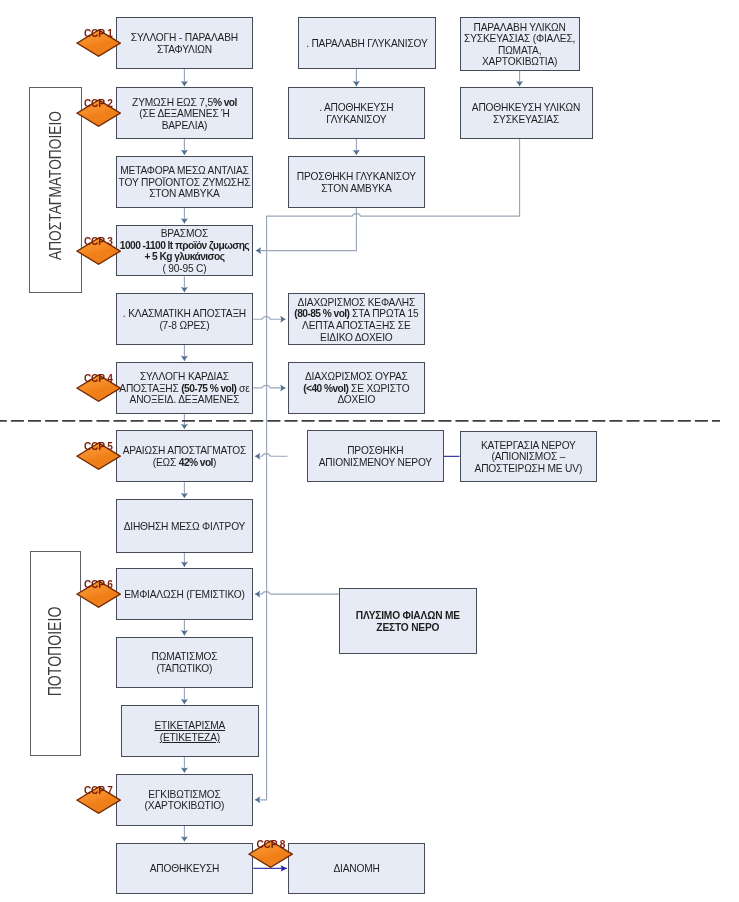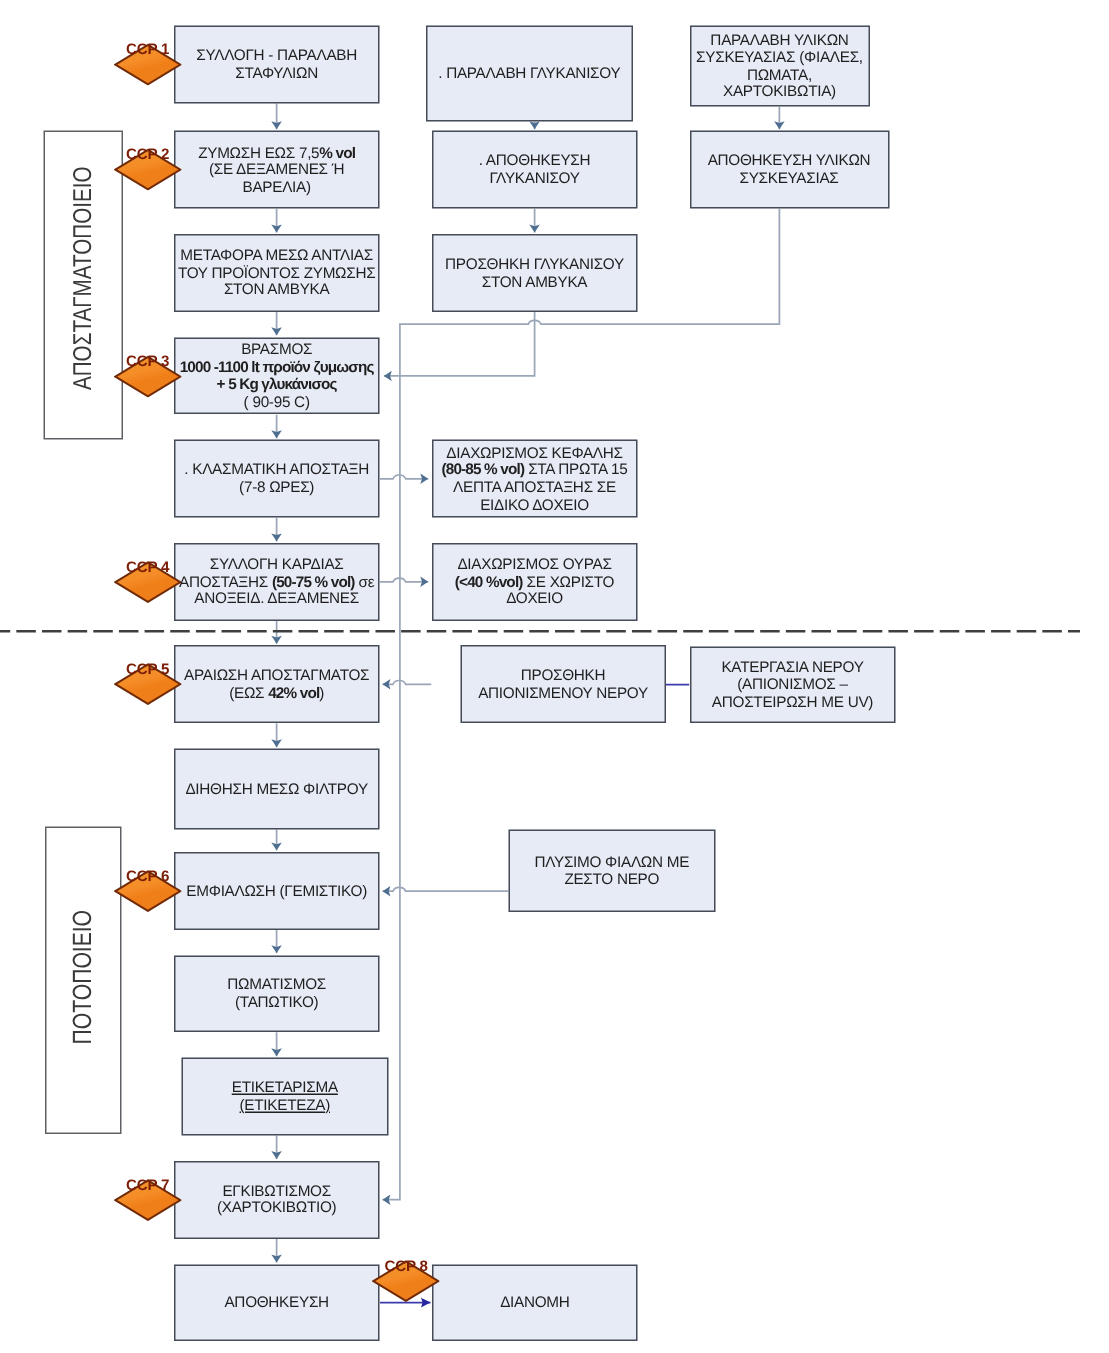--- a/index.html
+++ b/index.html
@@ -91,21 +91,21 @@
     <div class="vlabel" id="lbl-bottling">ΠΟΤΟΠΟΙΕΙΟ</div>
   </div>
 
   <div id="nodes">
       <div class="box" style="left: 115.6px; top: 17.2px; width: 137.7px; height: 51.4px;">
         <div>
           <div class="ln"><span>ΣΥΛΛΟΓΗ - ΠΑΡΑΛΑΒΗ</span></div>
           <div class="ln"><span>ΣΤΑΦΥΛΙΩΝ</span></div>
         </div>
       </div>
-      <div class="box" style="left: 284px; top: 17.2px; width: 137.7px; height: 64px;">
+      <div class="box" style="left: 298px; top: 17.2px; width: 137.7px; height: 52px;">
         <div>
           <div class="ln"><span>. ΠΑΡΑΛΑΒΗ ΓΛΥΚΑΝΙΣΟΥ</span></div>
         </div>
       </div>
       <div class="box" style="left: 459.5px; top: 17.2px; width: 120.3px; height: 53.8px;">
         <div>
           <div class="ln"><span>ΠΑΡΑΛΑΒΗ ΥΛΙΚΩΝ</span></div>
           <div class="ln"><span>ΣΥΣΚΕΥΑΣΙΑΣ (ΦΙΑΛΕΣ,</span></div>
           <div class="ln"><span>ΠΩΜΑΤΑ,</span></div>
           <div class="ln"><span>ΧΑΡΤΟΚΙΒΩΤΙΑ)</span></div>
@@ -201,21 +201,21 @@
       <div class="box" style="left: 115.6px; top: 499.3px; width: 137.7px; height: 54px;">
         <div>
           <div class="ln"><span>ΔΙΗΘΗΣΗ ΜΕΣΩ ΦΙΛΤΡΟΥ</span></div>
         </div>
       </div>
       <div class="box" style="left: 115.6px; top: 568.1px; width: 137.7px; height: 51.9px;">
         <div>
           <div class="ln"><span>ΕΜΦΙΑΛΩΣΗ (ΓΕΜΙΣΤΙΚΟ)</span></div>
         </div>
       </div>
-      <div class="box" style="left: 339px; top: 553px; width: 137.7px; height: 55px;">
+      <div class="box" style="left: 339px; top: 588px; width: 137.7px; height: 66px; font-weight: bold;">
         <div>
           <div class="ln"><span>ΠΛΥΣΙΜΟ ΦΙΑΛΩΝ ΜΕ</span></div>
           <div class="ln"><span>ΖΕΣΤΟ ΝΕΡΟ</span></div>
         </div>
       </div>
       <div class="box" style="left: 115.6px; top: 636.6px; width: 137.7px; height: 51.6px;">
         <div>
           <div class="ln"><span>ΠΩΜΑΤΙΣΜΟΣ</span></div>
           <div class="ln"><span>(ΤΑΠΩΤΙΚΟ)</span></div>
         </div>

